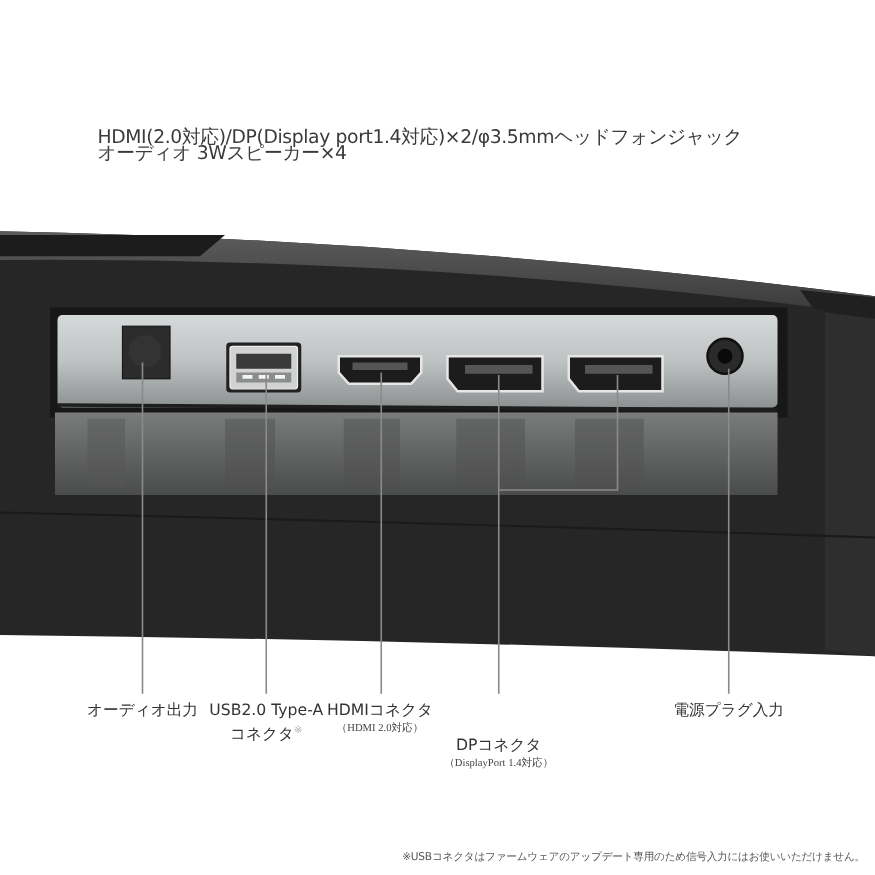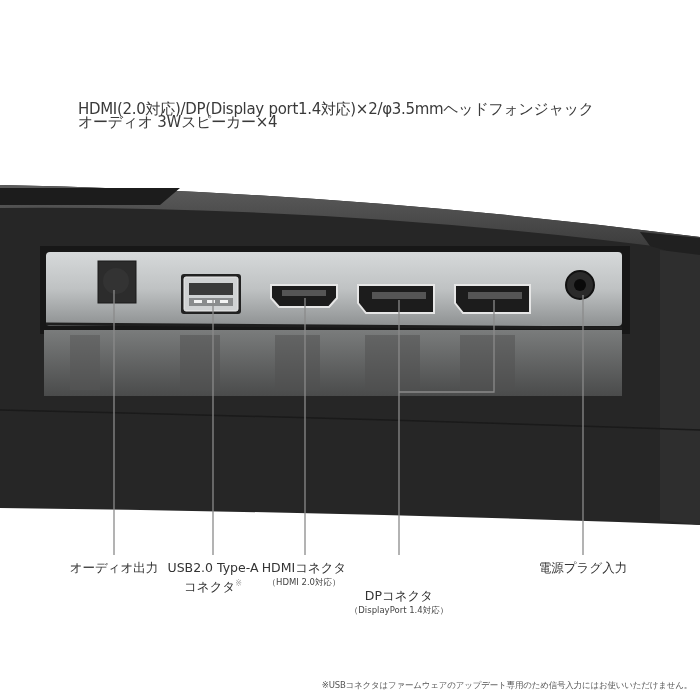--- a/index.html
+++ b/index.html
@@ -7,21 +7,21 @@
   body { position: relative; font-family: "DejaVu Sans", "Liberation Sans", sans-serif; color: #333333; }
 
   .spec { position: absolute; left: 78px; font-size: 15px; letter-spacing: -0.3px; color: #3a3a3a; white-space: nowrap; }
   .spec.l1 { top: 100px; }
   .spec.l2 { top: 113px; }
 
   .monitor-svg { position: absolute; left: 0; top: 0; width: 700px; height: 700px; }
 
   .label { position: absolute; text-align: center; white-space: nowrap; color: #333333; }
   .label .main { font-size: 12.5px; display: block; line-height: 16px; }
-  .label .sub { font-size: 8.5px; display: block; line-height: 13px; color: #444; }
+  .label .sub { font-size: 8.5px; display: block; line-height: 13px; color: #444; font-family: Liberation Serif, serif; }
   .label .note-mark { font-size: 8px; color: #aaa; vertical-align: super; }
 
   .footnote { position: absolute; right: 8px; top: 680px; font-size: 8.5px; color: #555; white-space: nowrap; letter-spacing: -0.2px; }
 </style>
 </head>
 <body>
 
 <div class="spec l1">HDMI(2.0対応)/DP(Display port1.4対応)×2/φ3.5mmヘッドフォンジャック</div>
 <div class="spec l2">オーディオ 3Wスピーカー×4</div>
 

